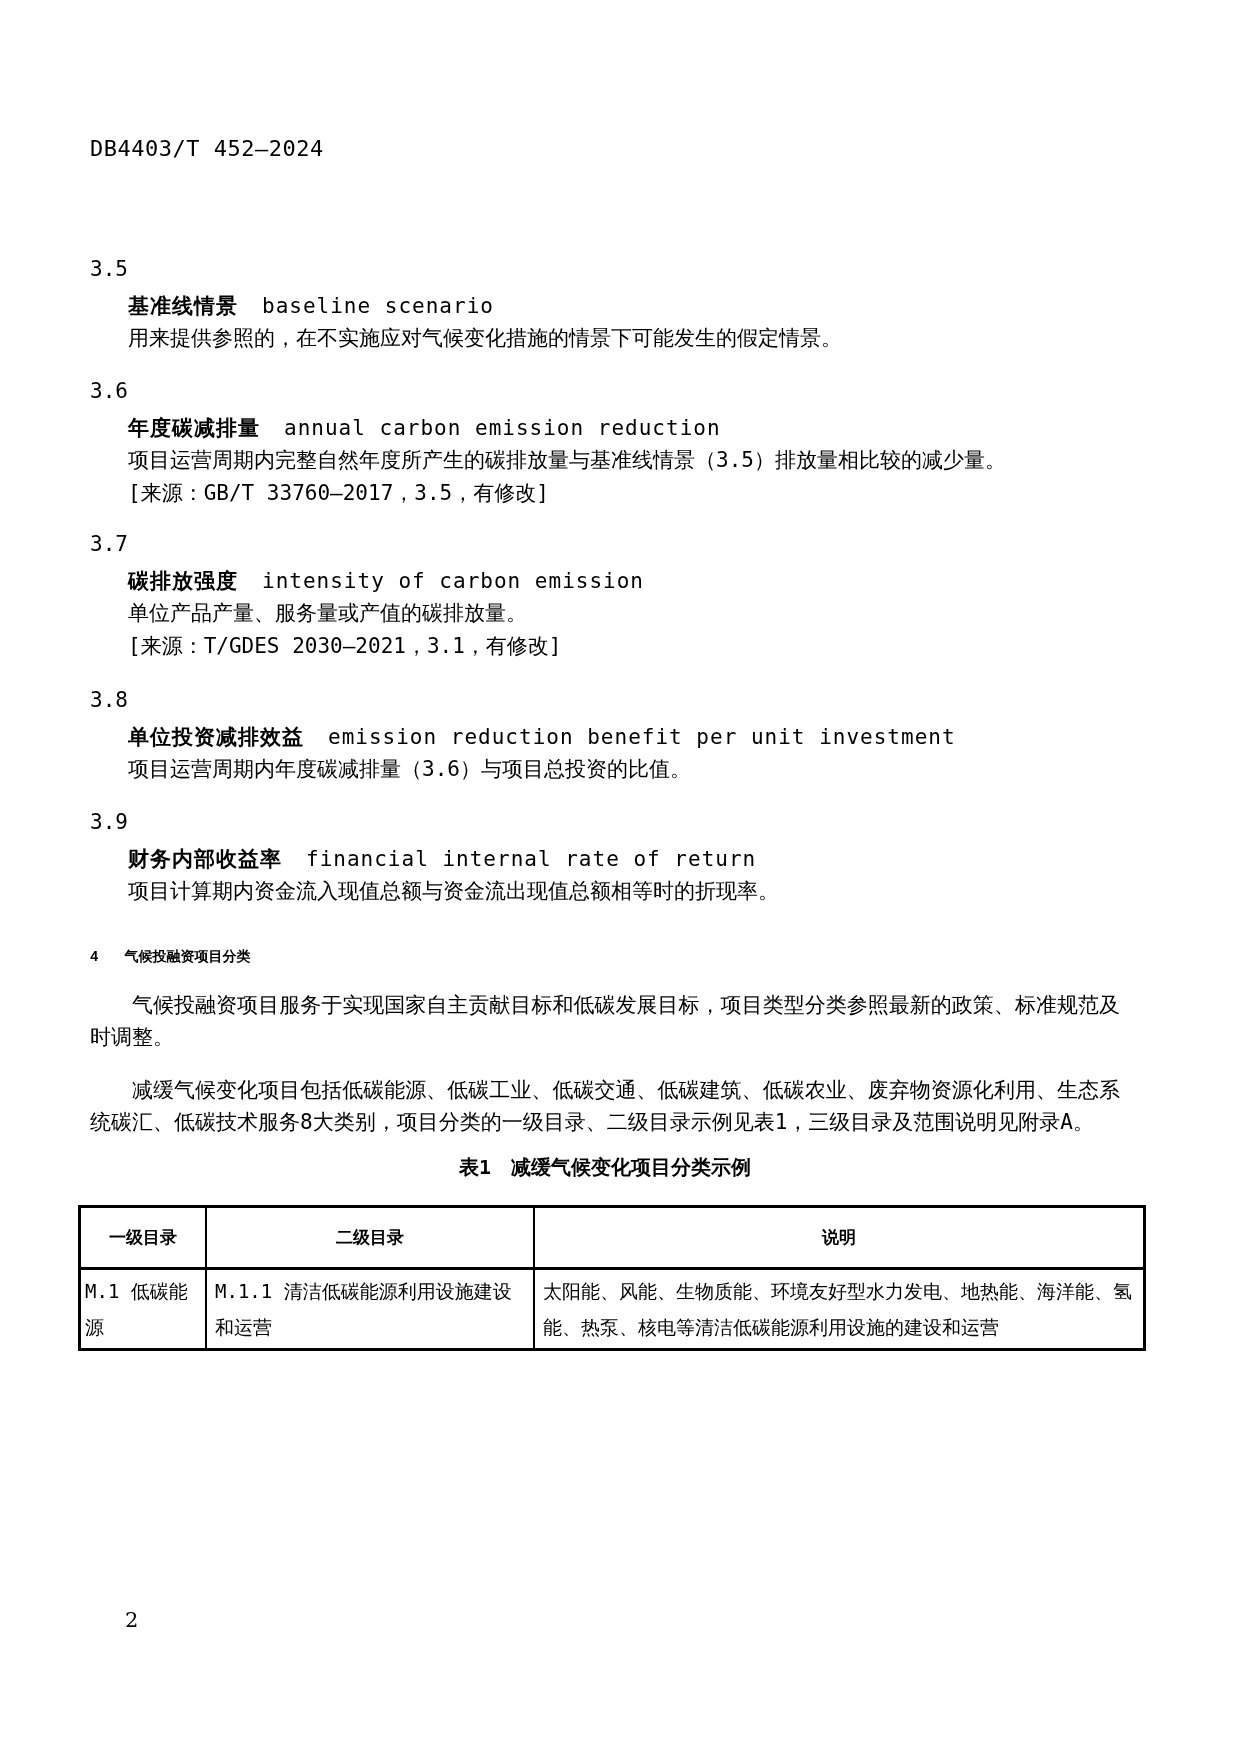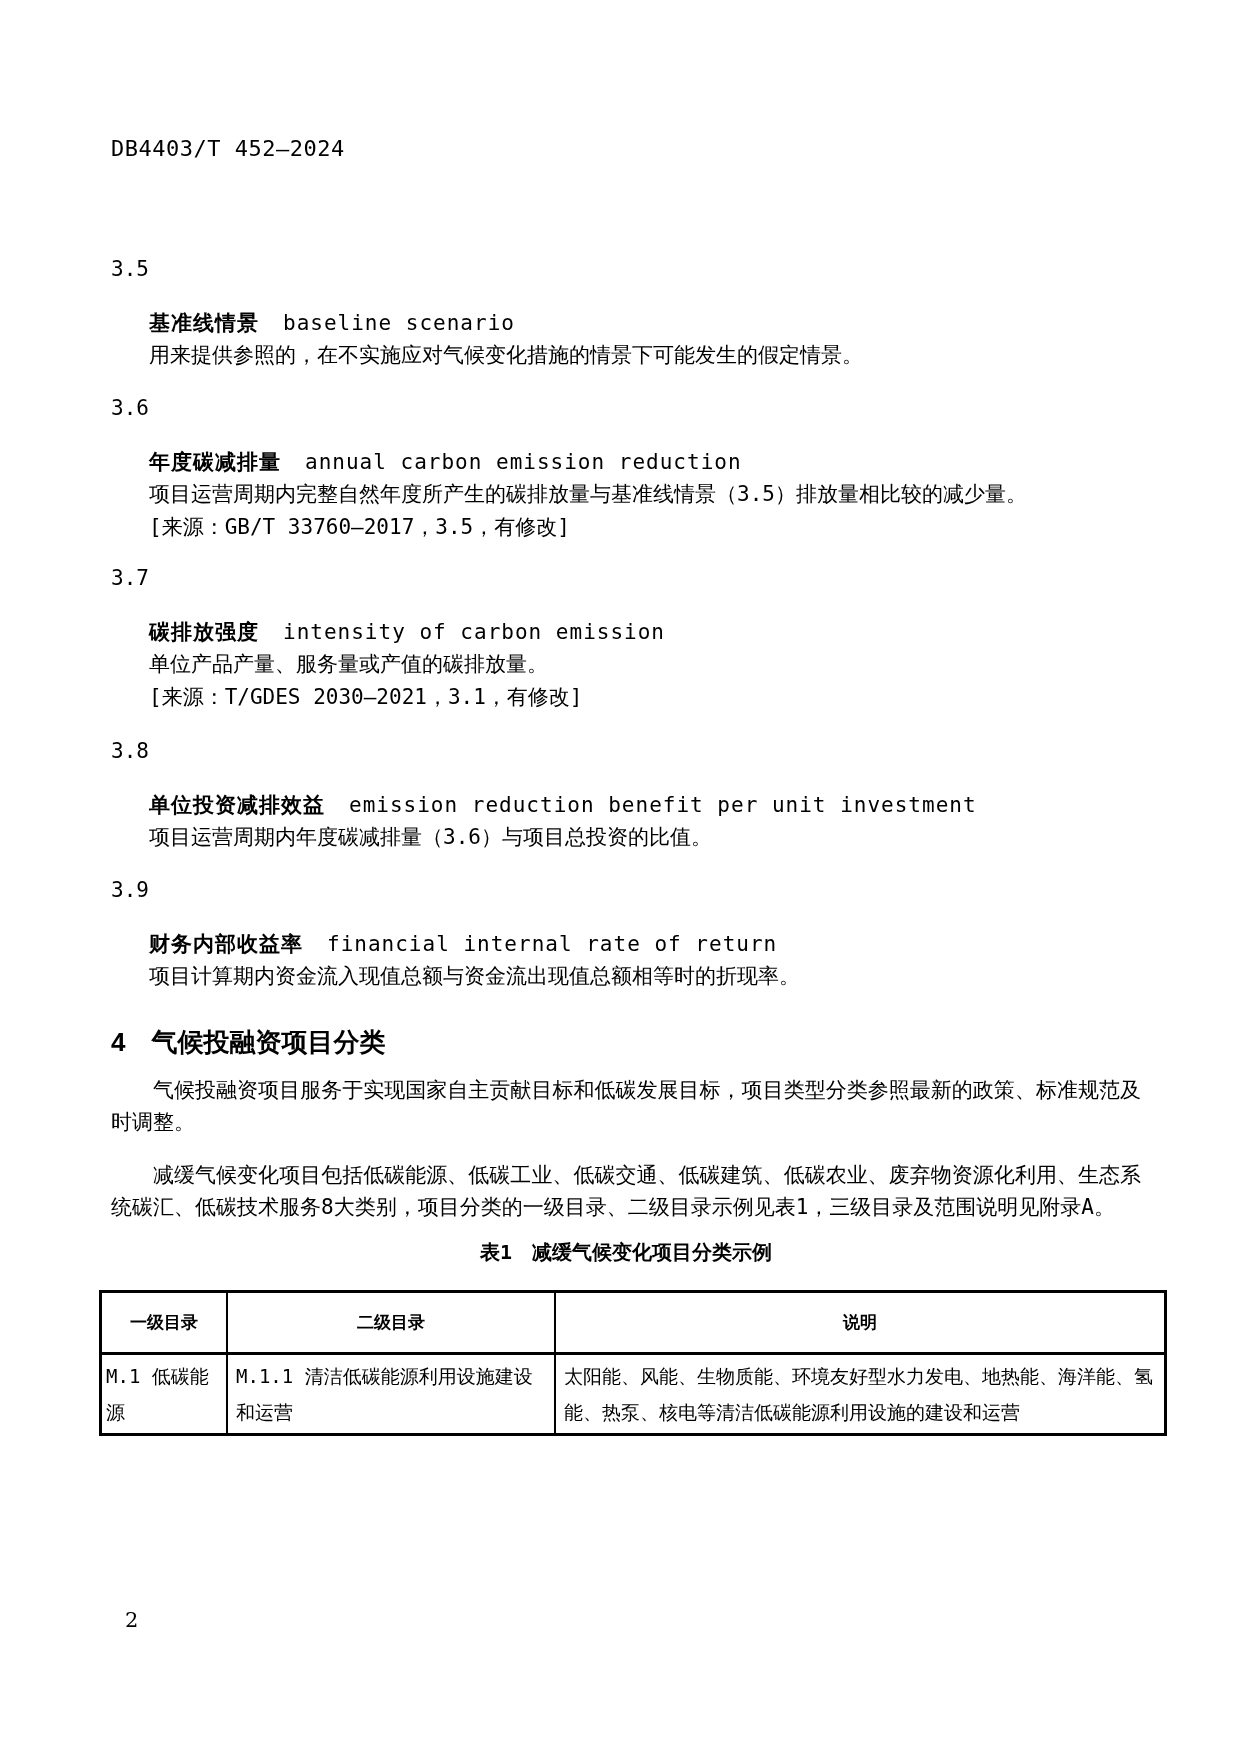--- a/index.html
+++ b/index.html
@@ -7,21 +7,21 @@
     position: relative;
     width: 1241px;
     height: 1754px;
     margin: 0 auto;
     background: #ffffff;
     color: #000000;
     overflow: hidden;
   }
   .content {
     position: absolute;
-    left: 111px;
+    left: 90px;
     top: 137px;
     width: 1030px;
   }
 
   .doc-number {
     font-family: "DejaVu Sans Mono", "Liberation Mono", monospace;
     font-size: 22px;
     line-height: 24px;
     letter-spacing: 0.5px;
   }
@@ -32,21 +32,21 @@
   .sec-m3 { margin-top: 18px; }
   .sec-m4 { margin-top: 21px; }
   .sec-m5 { margin-top: 20px; }
 
   .sec-num {
     font-family: "DejaVu Sans Mono", "Liberation Mono", monospace;
     font-size: 21px;
     line-height: 32px;
   }
   .term-line {
-    margin-top: 22px;
+    margin-top: 5px;
     padding-left: 38px;
     line-height: 32px;
     font-size: 21px;
   }
   .term-zh {
     font-family: "DejaVu Sans Mono", "DejaVu Sans", "Liberation Sans", sans-serif;
     font-weight: bold;
     letter-spacing: 1px;
   }
   .term-en {
@@ -62,23 +62,23 @@
   }
   .term-source {
     padding-left: 38px;
     line-height: 33px;
     font-size: 21px;
     font-family: "DejaVu Sans Mono", "DejaVu Serif", "Liberation Serif", serif;
   }
 
   .chapter-h {
     margin: 36px 0 0 0;
-    font-size: 26px;
+    font-size: 14px;
     line-height: 26px;
-    font-family: Liberation Sans, sans-serif;
+    font-family: Liberation Mono, monospace;
     font-weight: bold;
   }
   .sub-h1 { margin-top: 39px; }
   .sub-h2 { margin-top: 21px; }
   .h-num { margin-right: 26px; }
 
   .body-para {
     margin: 19px 0 0 0;
     font-size: 21px;
     line-height: 32px;

